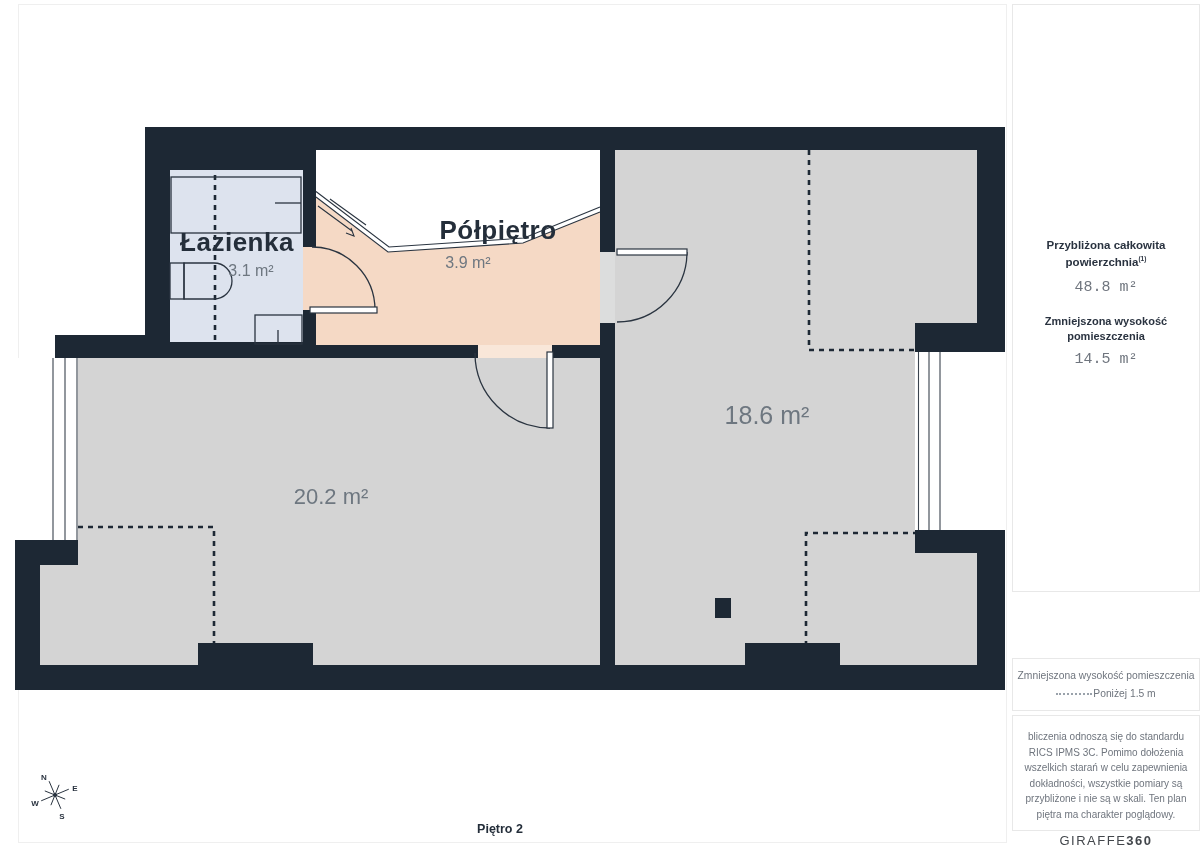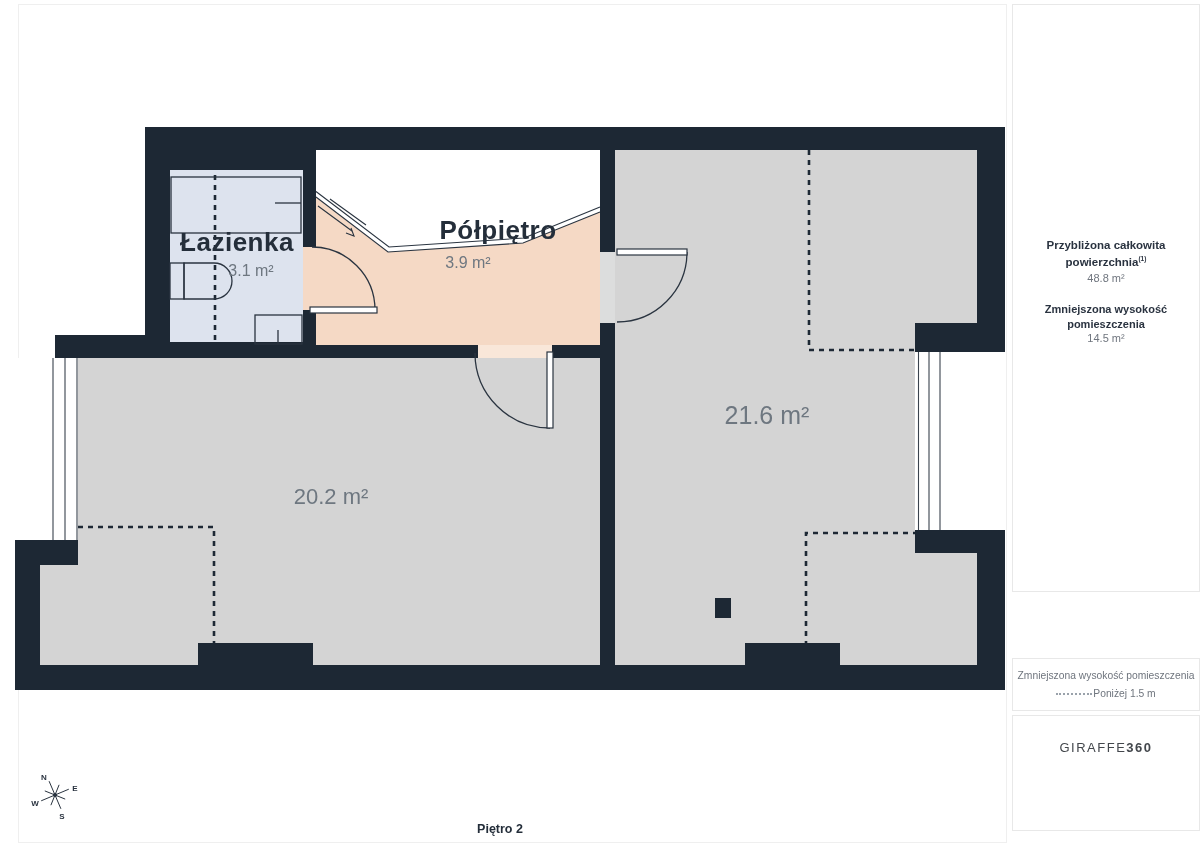--- a/index.html
+++ b/index.html
@@ -34,21 +34,21 @@
   .room-name{font-size:26px;font-weight:700;color:var(--color-text_dark,#242e3a);letter-spacing:.5px;}
   .room-area{font-size:16px;color:#6e7780;}
   .floor-label{position:absolute;transform:translate(-50%,-50%);font-size:12.5px;font-weight:700;color:var(--color-text_dark,#242e3a);}
 
   .sidebar{position:absolute;left:1012px;top:0;width:188px;height:849px;border-radius:7px;}
   .side-box{position:absolute;left:0;width:188px;background:#fff;border:1px solid var(--color-border_light,#e8e8e8);}
   .box-total{top:4px;height:588px;}
   .box-total-inner{padding:232px 12px 0 12px;text-align:center;}
   .side-title{font-size:11.5px;font-weight:700;color:#2a3340;line-height:1.5;}
   .side-title sup{font-size:6.5px;}
-  .side-value{font-size:11px;color:var(--color-text_grey,#6f757e);}
+  .side-value{font-size:15px;color:var(--color-text_grey,#6f757e);margin-top:7px;font-family:Liberation Mono, monospace;}
   .side-title2{font-size:11px;font-weight:700;color:#2a3340;margin-top:18px;line-height:1.4;}
   .box-footnote{top:597px;height:57px;display:flex;align-items:center;justify-content:center;text-align:center;}
   .footnote-text{font-size:10px;color:var(--color-text_grey,#6f757e);padding:0 8px;}
   .box-legend{top:658px;height:53px;display:flex;flex-direction:column;align-items:center;justify-content:center;gap:7px;}
   .legend-title{font-size:10.3px;color:var(--color-text_grey,#6f757e);}
   .legend-row{display:flex;align-items:center;gap:1px;}
   .dash-sample{display:inline-block;width:36px;height:0;border-top:2px dotted #9aa2ab;}
   .legend-label{font-size:10.3px;color:var(--color-text_grey,#6f757e);}
   .box-disclaimer{top:715px;height:116px;text-align:center;padding:13px 10px 0 10px;}
   .disclaimer-text{font-size:10px;line-height:1.55;color:var(--color-text_grey,#6f757e);}
@@ -164,21 +164,21 @@
       <text class="compass-label" x="35" y="806" text-anchor="middle">W</text>
       <text class="compass-label" x="62" y="819" text-anchor="middle">S</text>
     </g>
   </svg>
 
   <div class="room-label room-name" style="left:237px;top:242px;">Łazienka</div>
   <div class="room-label room-area" style="left:251px;top:271px;">3.1 m²</div>
   <div class="room-label room-name" style="left:467px;top:230px;margin-left:31px;">Półpiętro</div>
   <div class="room-label room-area" style="left:468px;top:263px;text-align:right;">3.9 m²</div>
   <div class="room-label room-area" style="left:331px;top:497px;font-size:22px;">20.2 m²</div>
-  <div class="room-label room-area" style="left:767px;top:415px;font-size:25px;">21.6 m²</div>
+  <div class="room-label room-area" style="left:767px;top:415px;font-size:25px;">18.6 m²</div>
 
   <div class="floor-label" style="left:500px;top:829px;">Piętro 2</div>
 
   <div class="sidebar">
 
     <div class="side-box box-total">
       <div class="box-total-inner">
         <div class="side-title">
           <span>Przybliżona całkowita</span><br>
           <span>powierzchnia</span><sup>(1)</sup>
@@ -192,19 +192,20 @@
 
     <div class="side-box box-legend">
       <div class="legend-title">Zmniejszona wysokość pomieszczenia</div>
       <div class="legend-row">
         <span class="dash-sample"></span>
         <span class="legend-label">Poniżej 1.5 m</span>
       </div>
     </div>
 
     <div class="side-box box-disclaimer">
+      <div class="disclaimer-text">bliczenia odnoszą się do standardu RICS IPMS 3C. Pomimo dołożenia wszelkich starań w celu zapewnienia dokładności, wszystkie pomiary są przybliżone i nie są w skali. Ten plan piętra ma charakter poglądowy.</div>
       <div class="brand">
         <span>GIRAFFE</span><span class="brand-suffix">360</span>
       </div>
     </div>
 
   </div>
 </div>
 
 </body></html>

